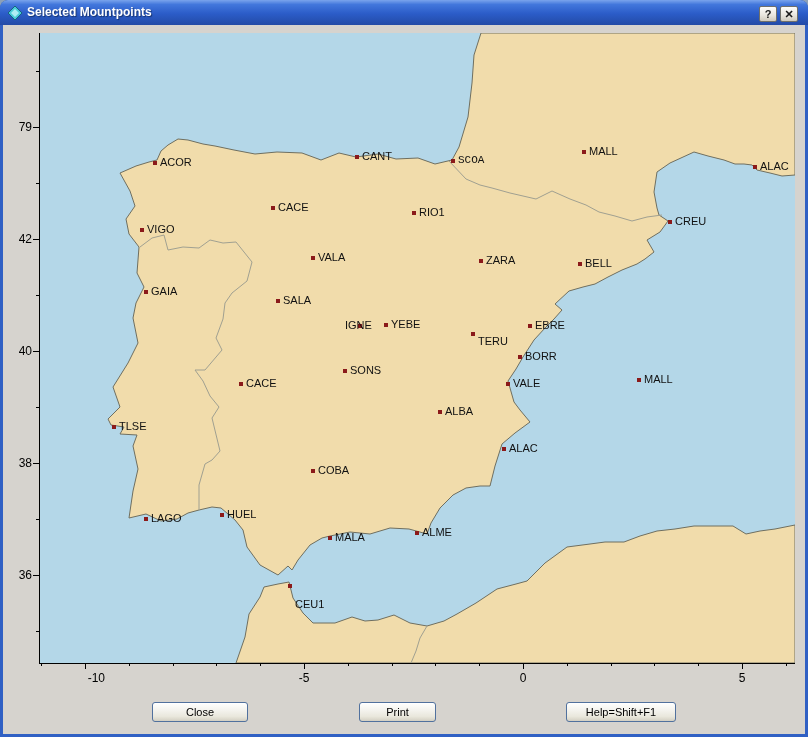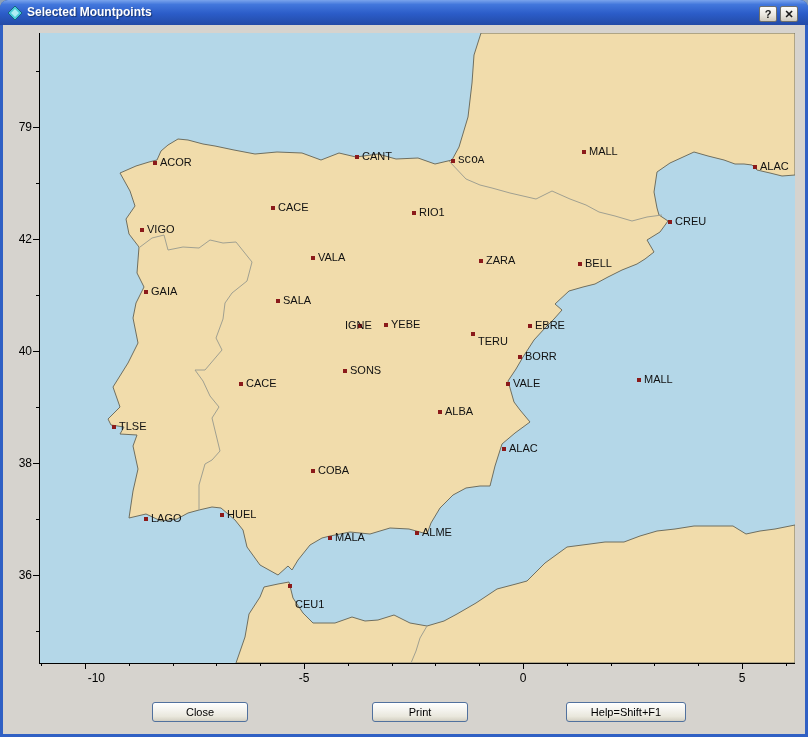--- a/index.html
+++ b/index.html
@@ -46,22 +46,22 @@
   .stlab{position:absolute;font:11px "Liberation Sans",sans-serif;color:var(--c-label,#111);white-space:nowrap;}
   .xp-btn{
     position:absolute;height:20px;padding:0;
     font:11px "Liberation Sans",sans-serif;color:#000;
     background:linear-gradient(180deg,#ffffff 0%,#f4f3ee 40%,#e9e7dc 75%,#d3cfc2 100%);
     border:1px solid #51719e;border-radius:3px;
     box-shadow:inset 0 1px 0 #ffffff;
     text-align:center;line-height:17px;cursor:pointer;
   }
   #btn-close{left:152px;top:702px;width:96px;}
-  #btn-print{left:372px;top:702px;width:96px;}
-  #btn-help{left:566px;top:702px;width:120px;}
+  #btn-print{left:359px;top:702px;width:77px;}
+  #btn-help{left:566px;top:702px;width:110px;}
 </style>
 </head>
 <body>
 
 <div id="window">
 
   <div id="titlebar">
     <svg id="app-icon" width="16" height="16" viewBox="0 0 16 16">
       <path d="M8 1 L15 8 L8 15 L1 8 Z" fill="#49ccd8" stroke="#16637e" stroke-width="1"></path>
       <path d="M8 4 L12 8 L8 12 L4 8 Z" fill="#aeeef4"></path>

